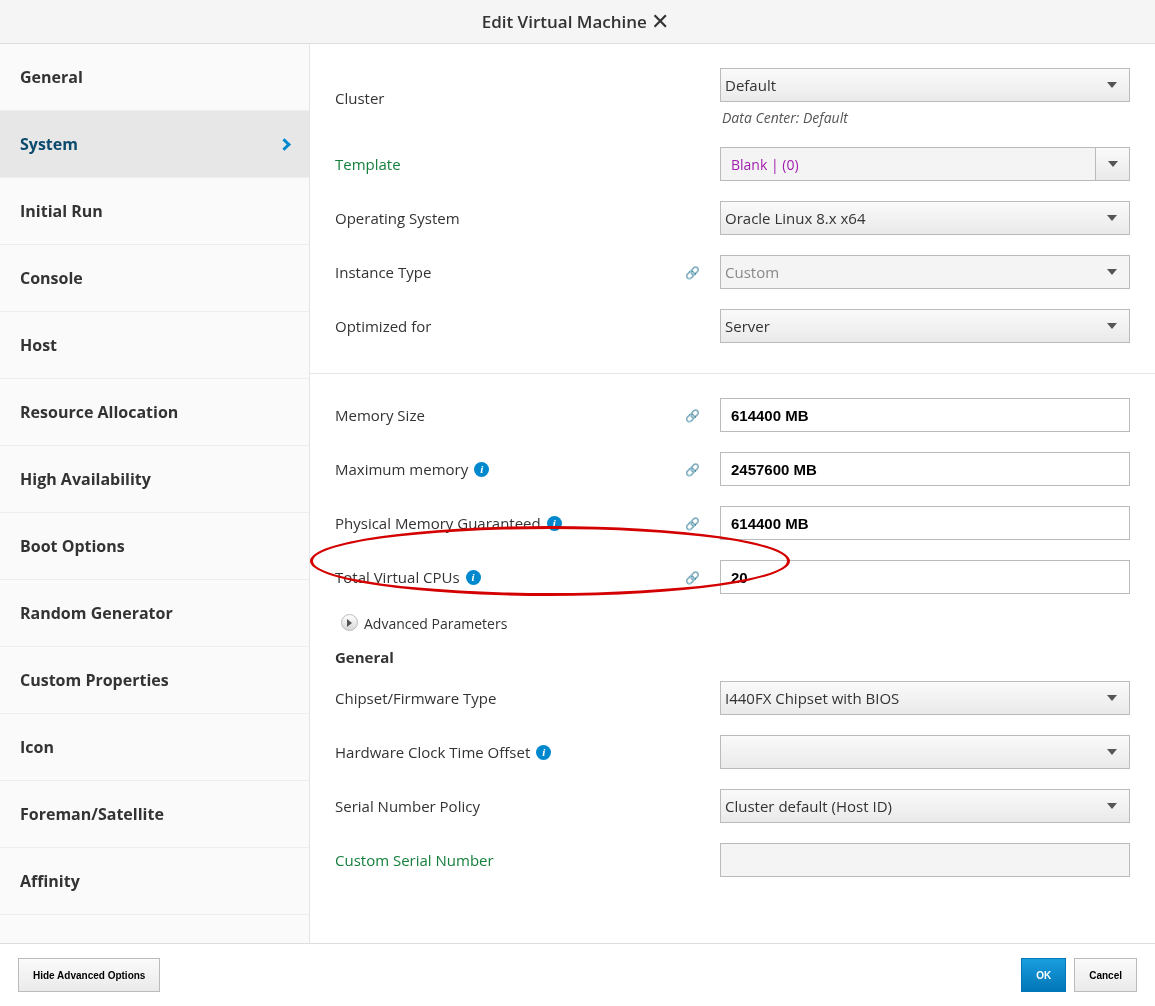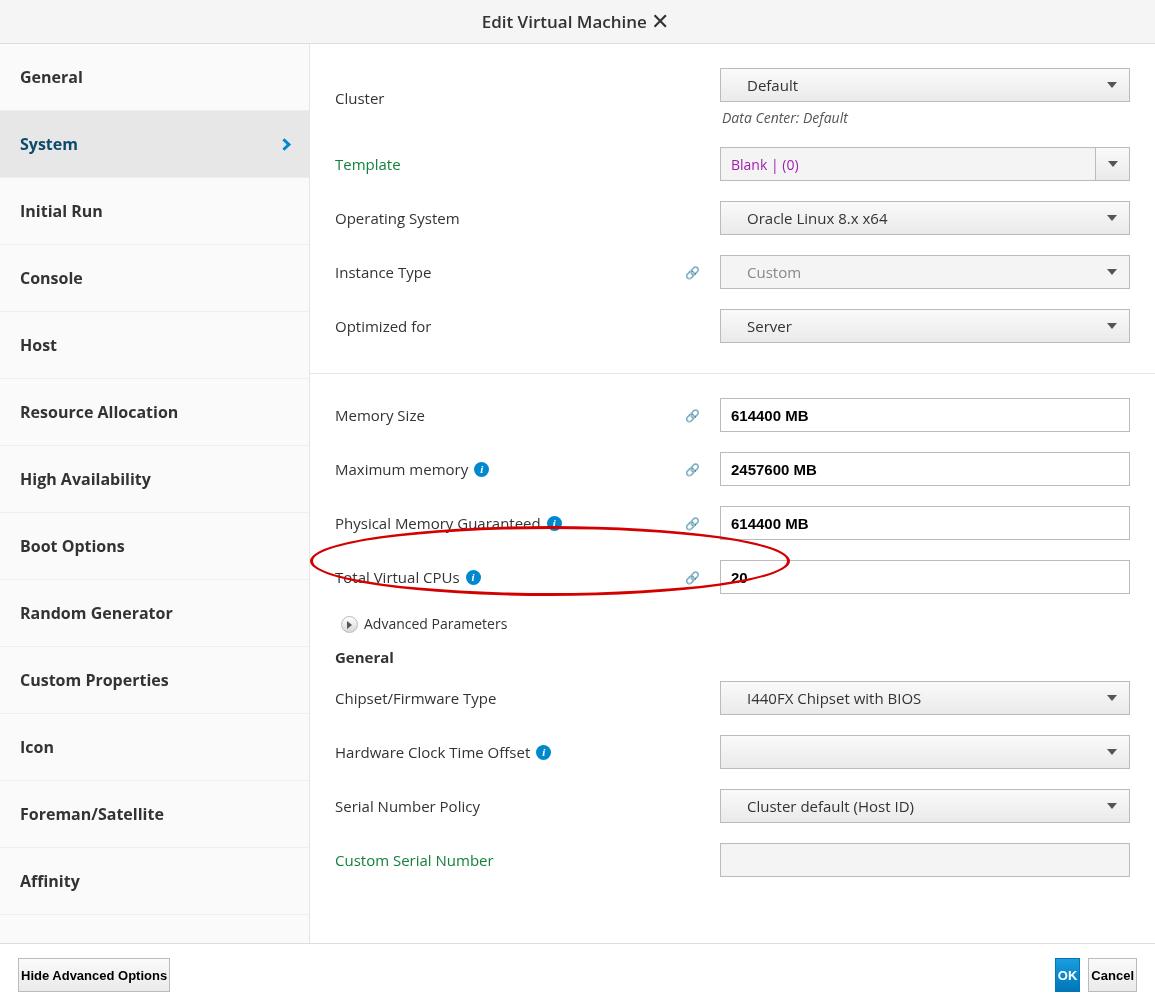--- a/index.html
+++ b/index.html
@@ -115,21 +115,21 @@
     font-style: italic;
     color: #555;
     font-size: 14px;
     padding-left: 2px;
   }
   .select-control {
     width: 100%;
     height: 34px;
     border: 1px solid #bbb;
     background: linear-gradient(#fafafa, #eaeaea);
-    padding: 0 30px 0 26px;
+    padding: 0 30px 0 4px;
     font-size: 15px;
     position: relative;
     display: flex;
     align-items: center;
     cursor: pointer;
   }
   .select-control.disabled {
     background: #f4f4f4;
     color: #888;
     cursor: default;
@@ -192,21 +192,21 @@
     border-radius: 50%;
     background: #0088ce;
     color: #fff;
     font-size: 11px;
     font-weight: 700;
     font-style: italic;
     font-family: Georgia, serif;
   }
   .expand-row {
     display: flex;
-    align-items: flex-end;
+    align-items: flex-start;
     gap: 6px;
     margin: 0 0 14px 6px;
     cursor: pointer;
   }
   .expand-icon {
     display: inline-flex;
     align-items: center;
     justify-content: center;
     width: 17px;
     height: 17px;
@@ -234,24 +234,24 @@
   }
   .dialog-footer {
     padding: 14px 18px;
     display: flex;
     justify-content: space-between;
     align-items: center;
     background: #fff;
   }
   .btn {
     height: 34px;
-    padding: 0 2px;
+    padding: 0 14px;
     border: 1px solid #bbb;
     background: linear-gradient(#fafafa, #eaeaea);
-    font-size: 13px;
+    font-size: 10px;
     cursor: pointer;
     font-weight: 600;
   }
   .btn-primary {
     background: linear-gradient(#1a9dde,#0076b7);
     border: 1px solid #0076b7;
     color: #fff;
   }
   .footer-right { display: flex; gap: 8px; }
 </style>

